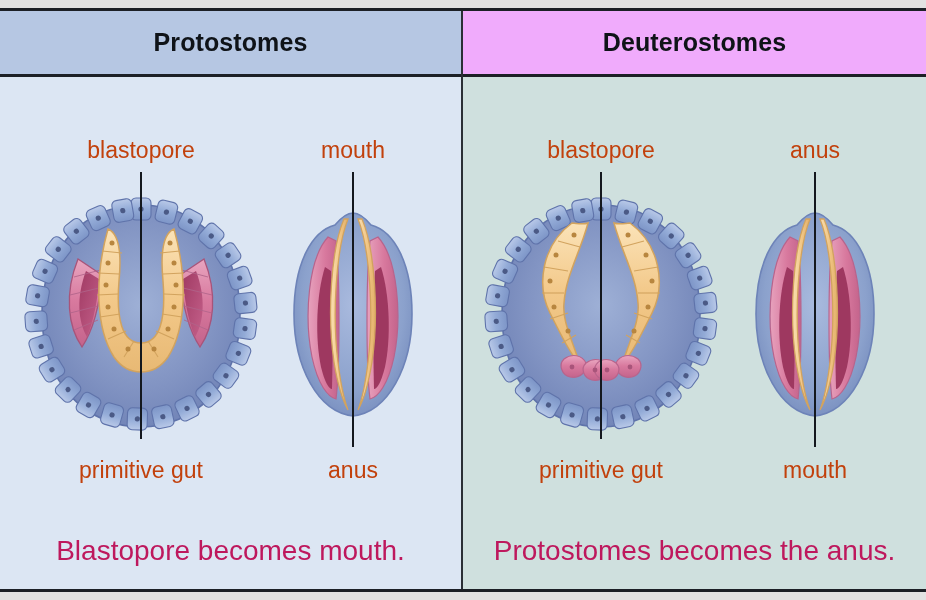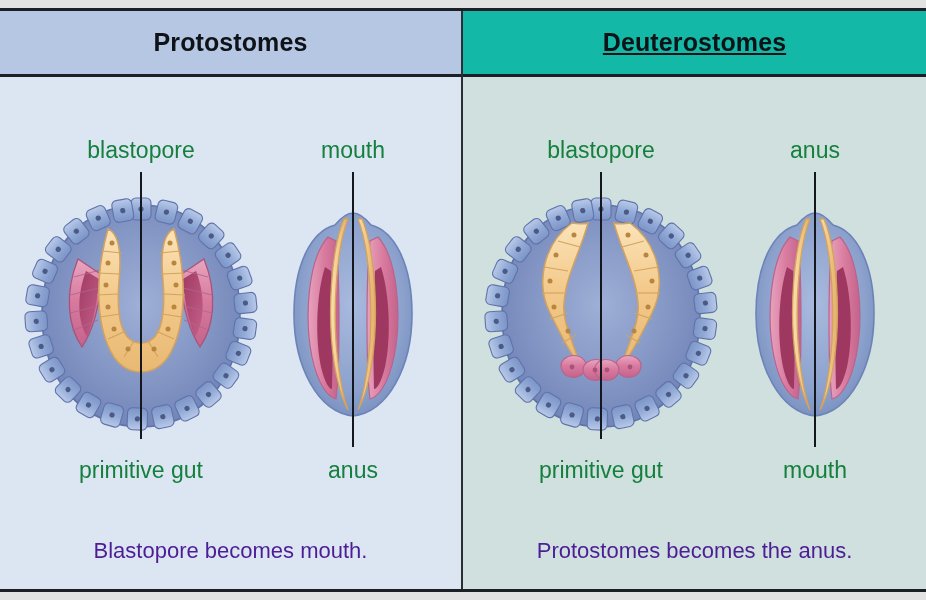--- a/index.html
+++ b/index.html
@@ -10,31 +10,31 @@
   .columns{display:flex;width:926px;height:584px;box-sizing:border-box;
            border-top:3px solid #1c2026;border-bottom:3px solid #1c2026;}
   .col{position:relative;box-sizing:border-box;display:flex;flex-direction:column;}
   .col.left{width:463px;border-right:2px solid #2a2f36;}
   .col.right{width:463px;}
 
   .hdr{height:66px;box-sizing:border-box;display:flex;align-items:center;justify-content:center;
        border-bottom:3px solid #1c2026;font-size:25px;font-weight:bold;color:#0f1318;
        letter-spacing:.1px;}
   .col.left  .hdr{background:#b6c7e3;}
-  .col.right .hdr{background:#14b8a6;text-decoration:underline;}
+  .col.right .hdr{background:#f0abfc;}
 
   .body{flex:1;position:relative;}
   .col.left  .body{background:#dce6f3;}
   .col.right .body{background:#cfe0de;}
 
   .caption{position:absolute;left:0;right:0;bottom:0;height:76px;
            display:flex;align-items:center;justify-content:center;
-           font-size:22px;color:#4c1d95;}
-
-  .lbl{position:absolute;font-size:23px;color:#15803d;white-space:nowrap;
+           font-size:28px;color:#be185d;}
+
+  .lbl{position:absolute;font-size:23px;color:#c2410c;white-space:nowrap;
        transform:translateX(-50%);}
   .leader{position:absolute;width:2px;background:#14181e;transform:translateX(-50%);}
 
   svg{display:block;position:absolute;}
   .stage{position:absolute;}
 </style>
 </head>
 <body>
 
 <div class="figure">

